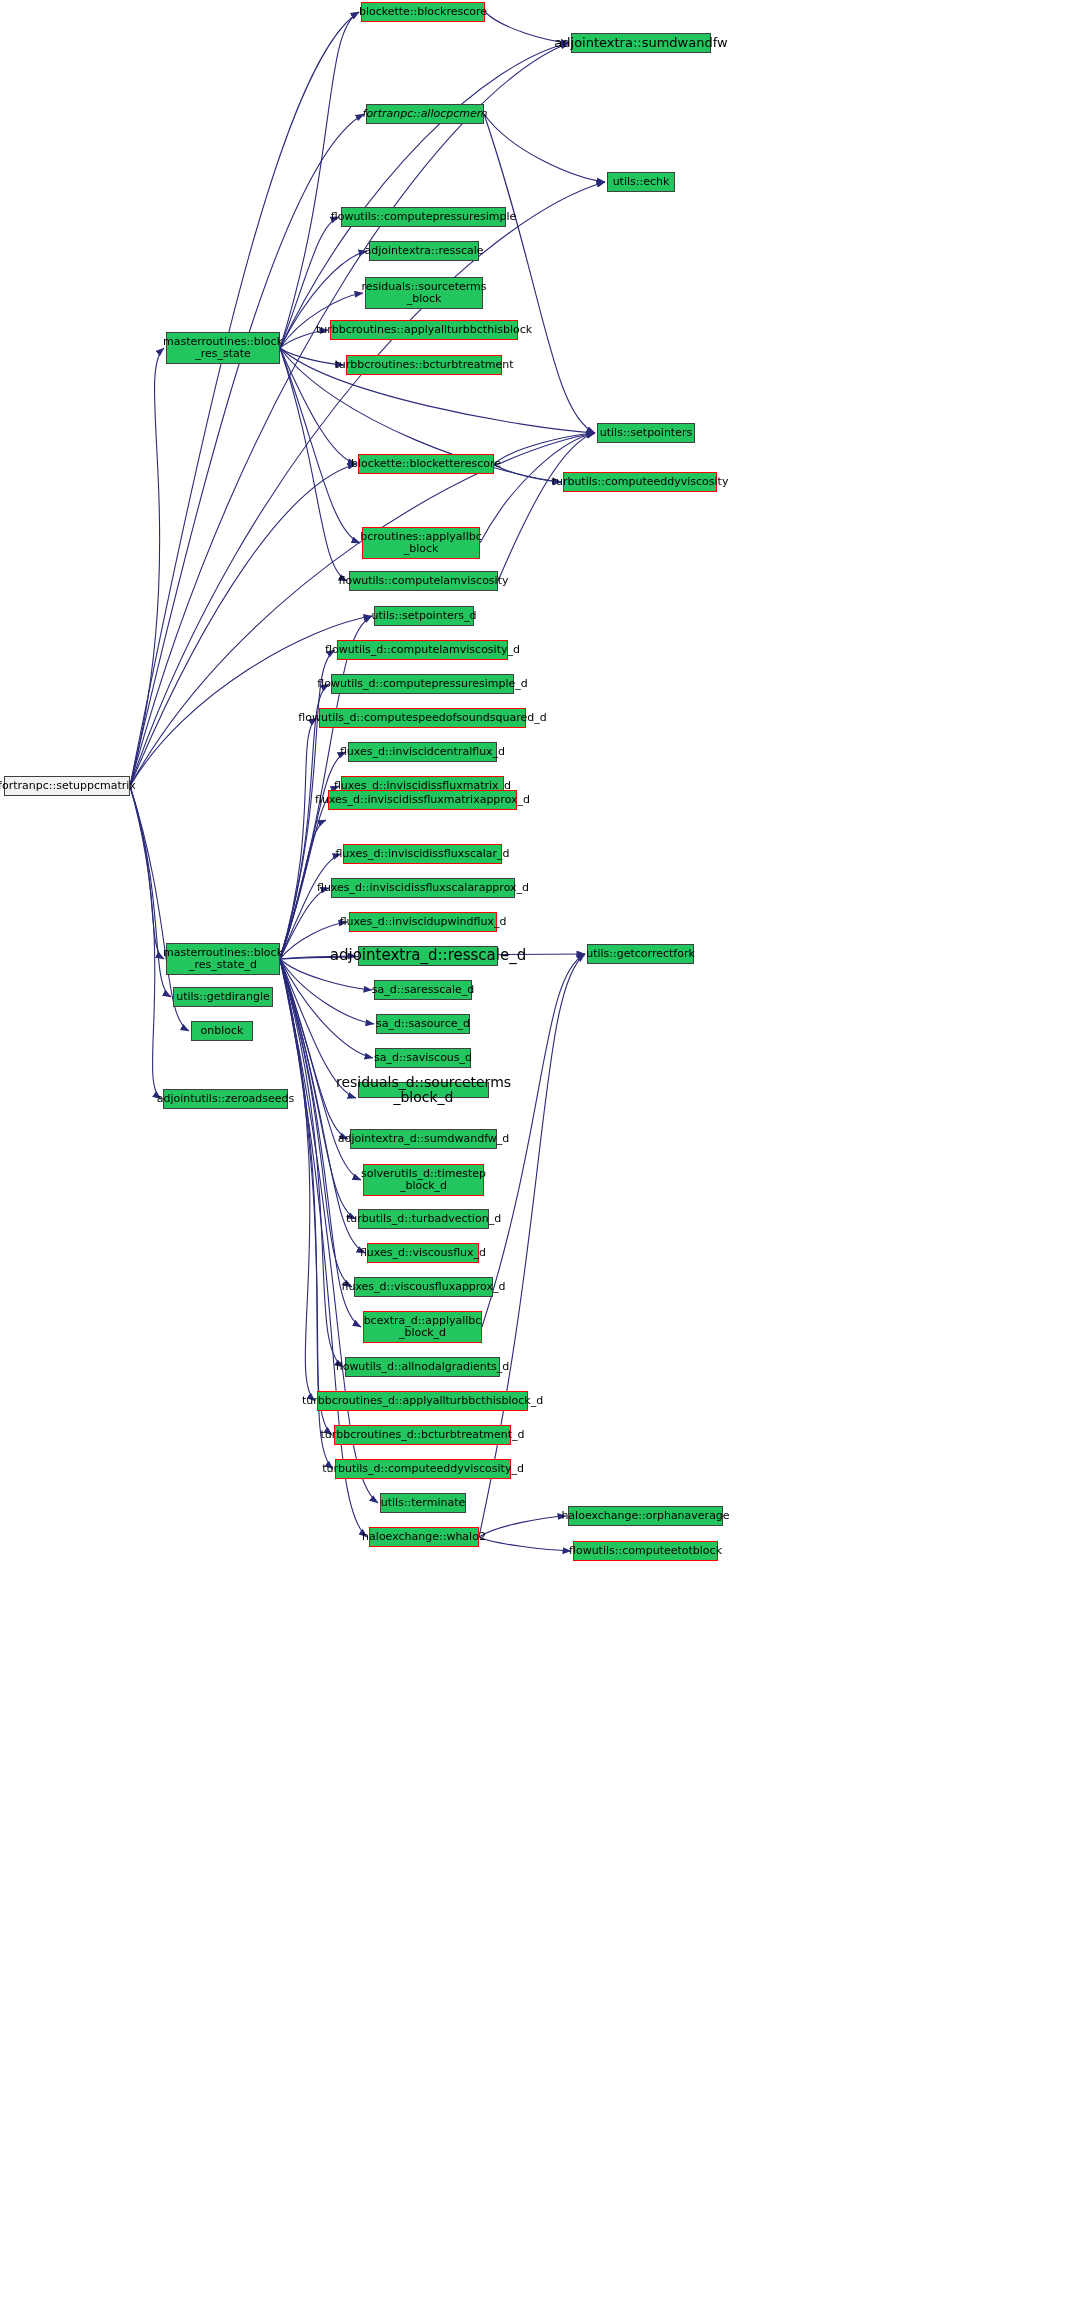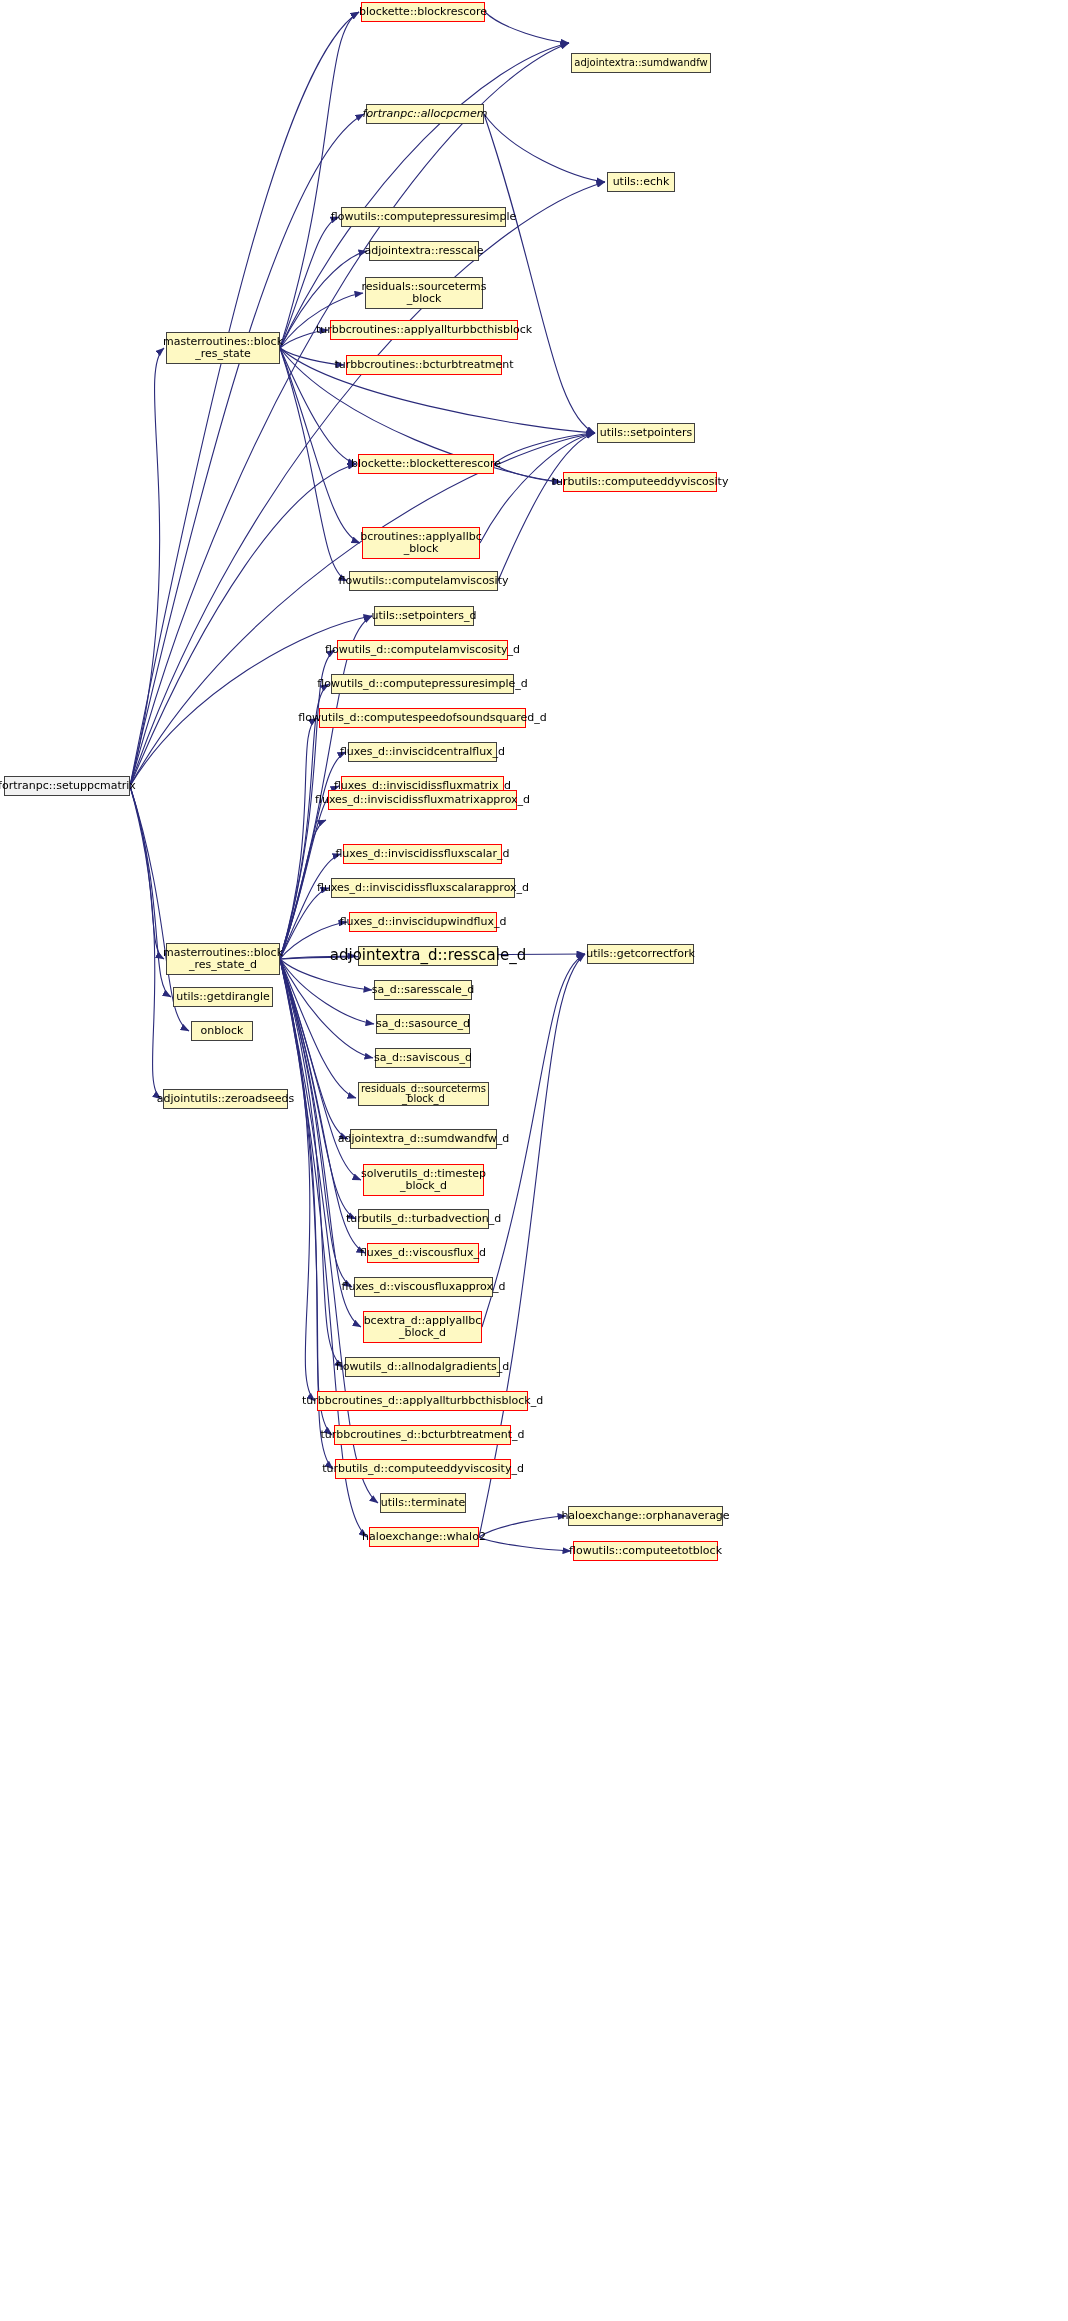--- a/index.html
+++ b/index.html
@@ -1,19 +1,19 @@
 <!DOCTYPE html>
 <html><head>
 <meta charset="utf-8">
 <style>
   html,body{margin:0;padding:0;background:#ffffff;}
   body{font-family:"DejaVu Sans","Liberation Sans",sans-serif;}
   #graph{position:relative;width:1068px;height:2321px;overflow:hidden;background:#fff;}
   #edges{position:absolute;left:0;top:0;width:1068px;height:2321px;}
-  .node{position:absolute;box-sizing:border-box;background:#fef9c3;
+  .node{position:absolute;box-sizing:border-box;background:#22c55e;
         border:1px solid #404040;display:flex;align-items:center;justify-content:center;
         text-align:center;line-height:1.05;color:#000;z-index:5;}
   .node.red{border:1px solid #ff0000;}
   .node.root{background:#f2f2f2;border:1px solid #404040;}
   .node span{display:block;padding:0 4px;white-space:pre-line;}
 </style>
 </head>
 <body>
 
 <div id="graph">
@@ -88,21 +88,21 @@
         <path d="M479,1537 C494.93,1544.7 548.804,1550.16 571,1551" marker-end="url(#ah)"></path>
         <path d="M479,1537 C548.72,1216.35 538.88,988.98 585,954" marker-end="url(#ah)"></path>
       </g>
   </svg>
 <div class="node root" style="left: 4px; top: 776px; width: 126px; height: 20px; font-size: 11px;">
       <span>fortranpc::setuppcmatrix</span>
     </div>
     <div class="node red" style="left: 361px; top: 2px; width: 124px; height: 20px; font-size: 11px;">
       <span>blockette::blockrescore</span>
     </div>
-    <div class="node" style="left: 571px; top: 33px; width: 140px; height: 20px; font-size: 10px; margin-top: 20px;">
+    <div class="node" style="left: 571px; top: 33px; width: 140px; height: 20px; font-size: 13px;">
       <span>adjointextra::sumdwandfw</span>
     </div>
     <div class="node" style="left: 366px; top: 104px; width: 118px; height: 20px; font-size: 11px; font-style: italic;">
       <span>fortranpc::allocpcmem</span>
     </div>
     <div class="node" style="left: 607px; top: 172px; width: 68px; height: 20px; font-size: 11px;">
       <span>utils::echk</span>
     </div>
     <div class="node" style="left: 341px; top: 207px; width: 165px; height: 20px; font-size: 11px;">
       <span>flowutils::computepressuresimple</span>
@@ -175,21 +175,21 @@
     </div>
     <div class="node" style="left: 374px; top: 980px; width: 98px; height: 20px; font-size: 11px;">
       <span>sa_d::saresscale_d</span>
     </div>
     <div class="node" style="left: 376px; top: 1014px; width: 94px; height: 20px; font-size: 11px;">
       <span>sa_d::sasource_d</span>
     </div>
     <div class="node" style="left: 375px; top: 1048px; width: 96px; height: 20px; font-size: 11px;">
       <span>sa_d::saviscous_d</span>
     </div>
-    <div class="node" style="left: 358px; top: 1082px; width: 131px; height: 24px; font-size: 10px;">
+    <div class="node" style="left: 358px; top: 1082px; width: 131px; height: 16px; font-size: 14px;">
       <span>residuals_d::sourceterms
 _block_d</span>
     </div>
     <div class="node" style="left: 350px; top: 1129px; width: 147px; height: 20px; font-size: 11px;">
       <span>adjointextra_d::sumdwandfw_d</span>
     </div>
     <div class="node red" style="left: 363px; top: 1164px; width: 121px; height: 32px; font-size: 11px;">
       <span>solverutils_d::timestep
 _block_d</span>
     </div>

